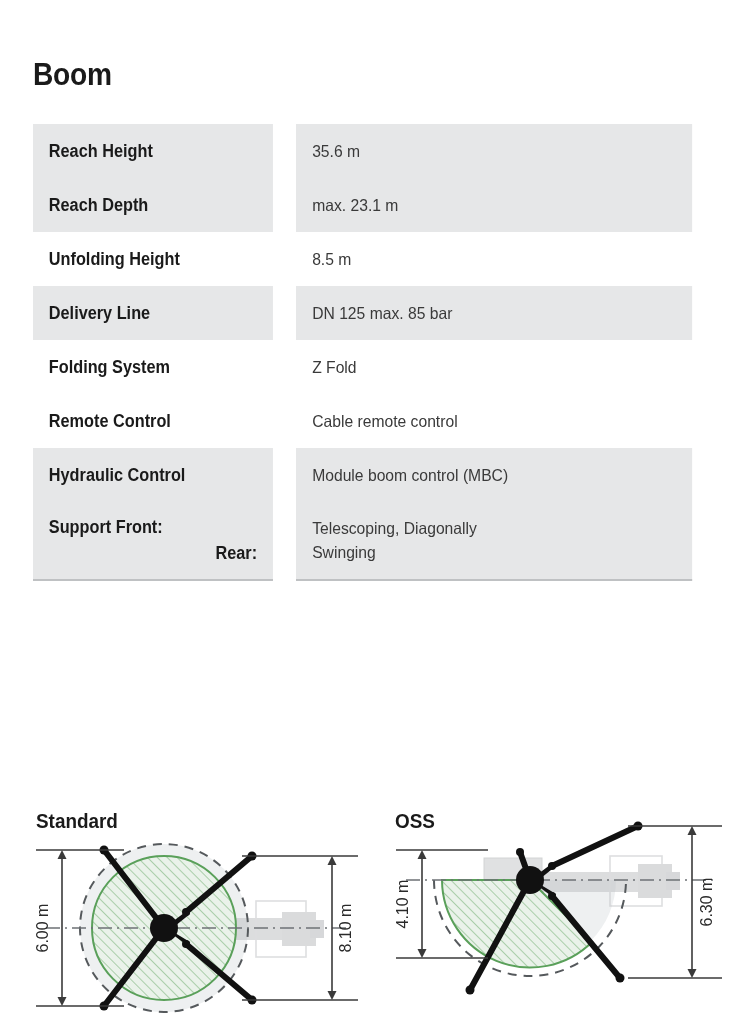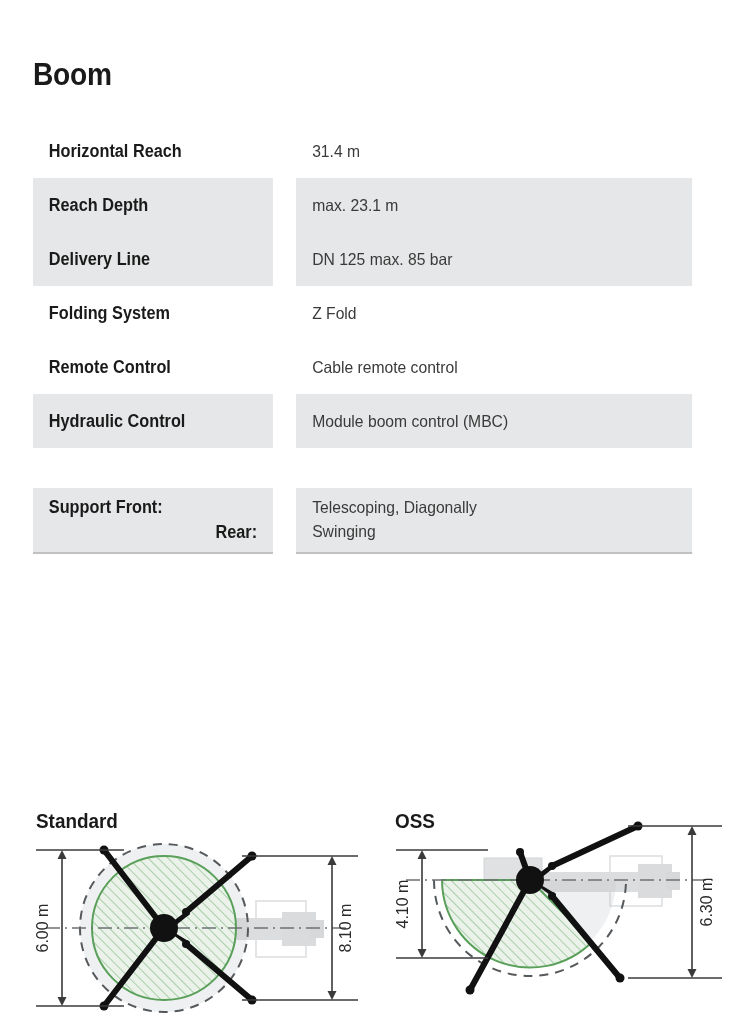--- a/index.html
+++ b/index.html
@@ -35,21 +35,21 @@
     position: absolute;
     left: 33px;
     top: 124px;
     width: 680px;
   }
   .spec-row {
     display: flex;
     gap: 5px;
     height: 54px;
   }
-  .spec-row.tall { height: 66px; margin-top: 40px; }
+  .spec-row.tall { height: 79px; }
 
   .cell-label,
   .cell-value {
     background: #e6e7e8;
     display: flex;
     align-items: center;
     box-sizing: border-box;
   }
   .spec-row.odd .cell-label,
   .spec-row.odd .cell-value {
@@ -129,31 +129,35 @@
 
   .diagram svg { position: absolute; left: 0; top: 0; }
 </style>
 </head>
 <body>
 
 <div class="page-title">Boom</div>
 
 <div class="spec-table">
 
-
-  <div class="spec-row odd">
-    <div class="cell-label">Horizontal Reach</div>
-    <div class="cell-value">31.4 m</div>
-  </div>
+  <div class="spec-row even">
+    <div class="cell-label">Reach Height</div>
+    <div class="cell-value">35.6 m</div>
+  </div>
+
 
   <div class="spec-row even">
     <div class="cell-label">Reach Depth</div>
     <div class="cell-value">max. 23.1 m</div>
   </div>
 
+  <div class="spec-row odd">
+    <div class="cell-label">Unfolding Height</div>
+    <div class="cell-value">8.5 m</div>
+  </div>
 
   <div class="spec-row even">
     <div class="cell-label">Delivery Line</div>
     <div class="cell-value">DN 125 max. 85 bar</div>
   </div>
 
 
 
   <div class="spec-row odd">
     <div class="cell-label">Folding System</div>

